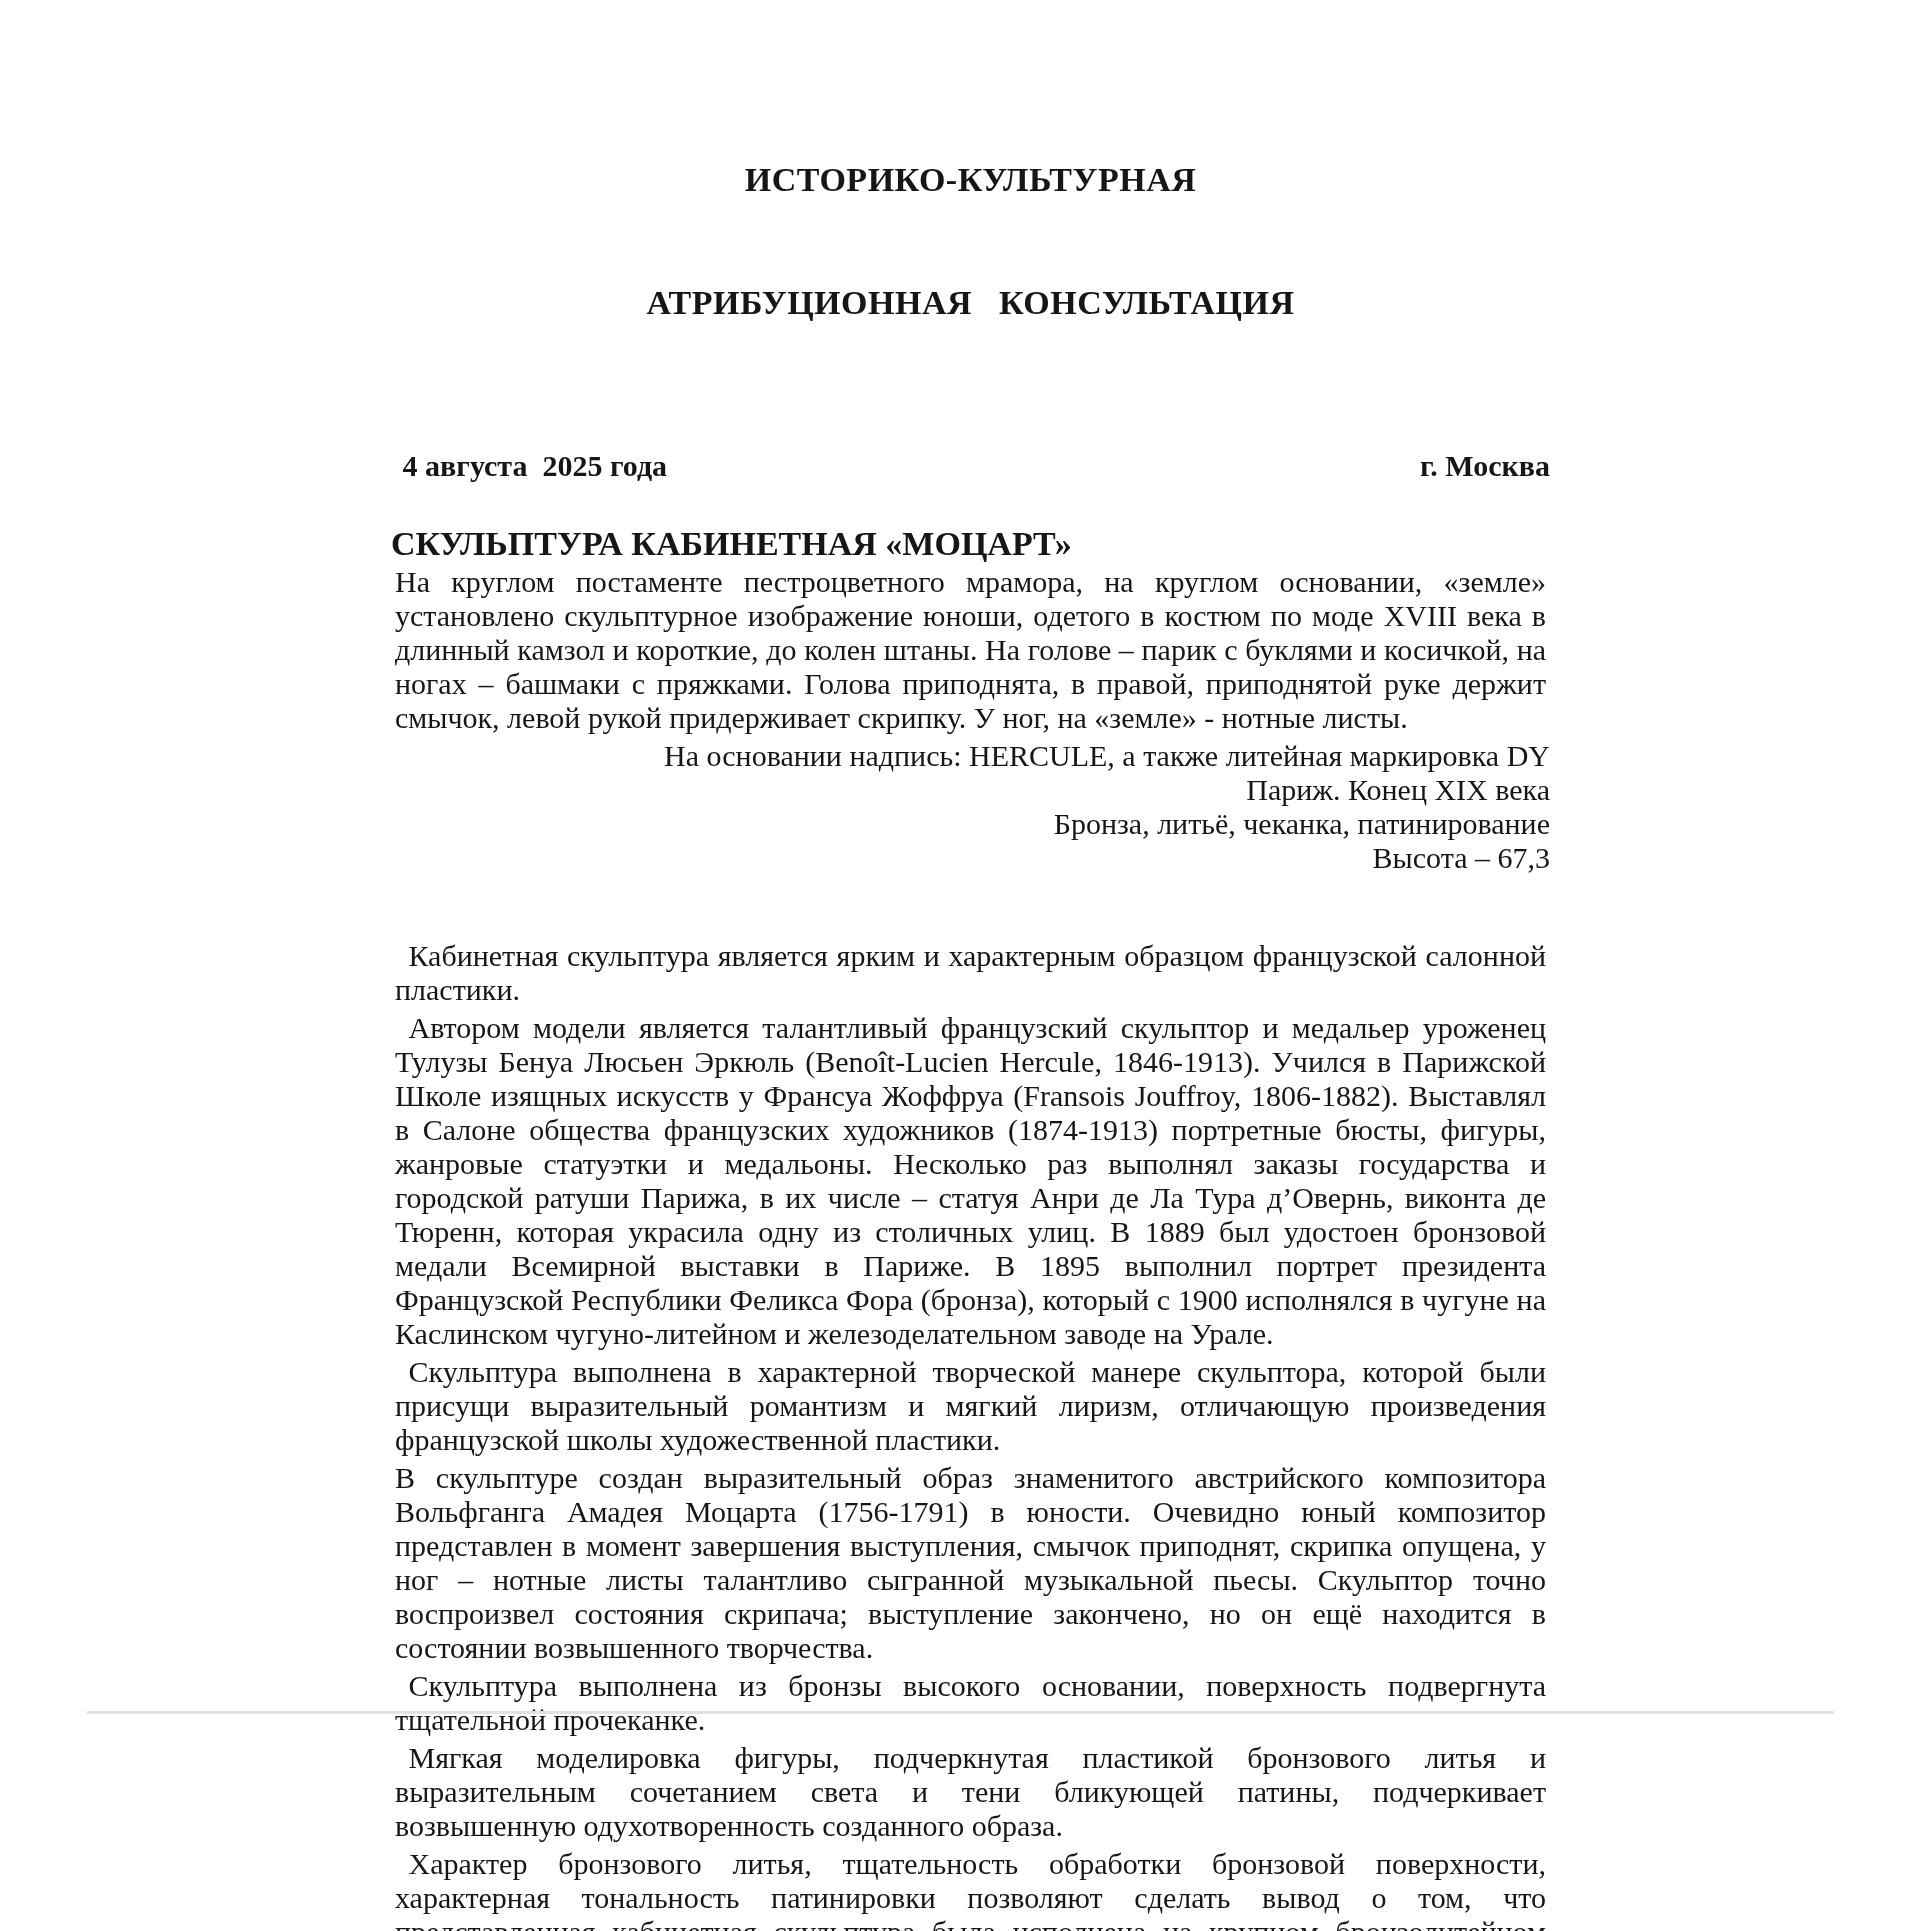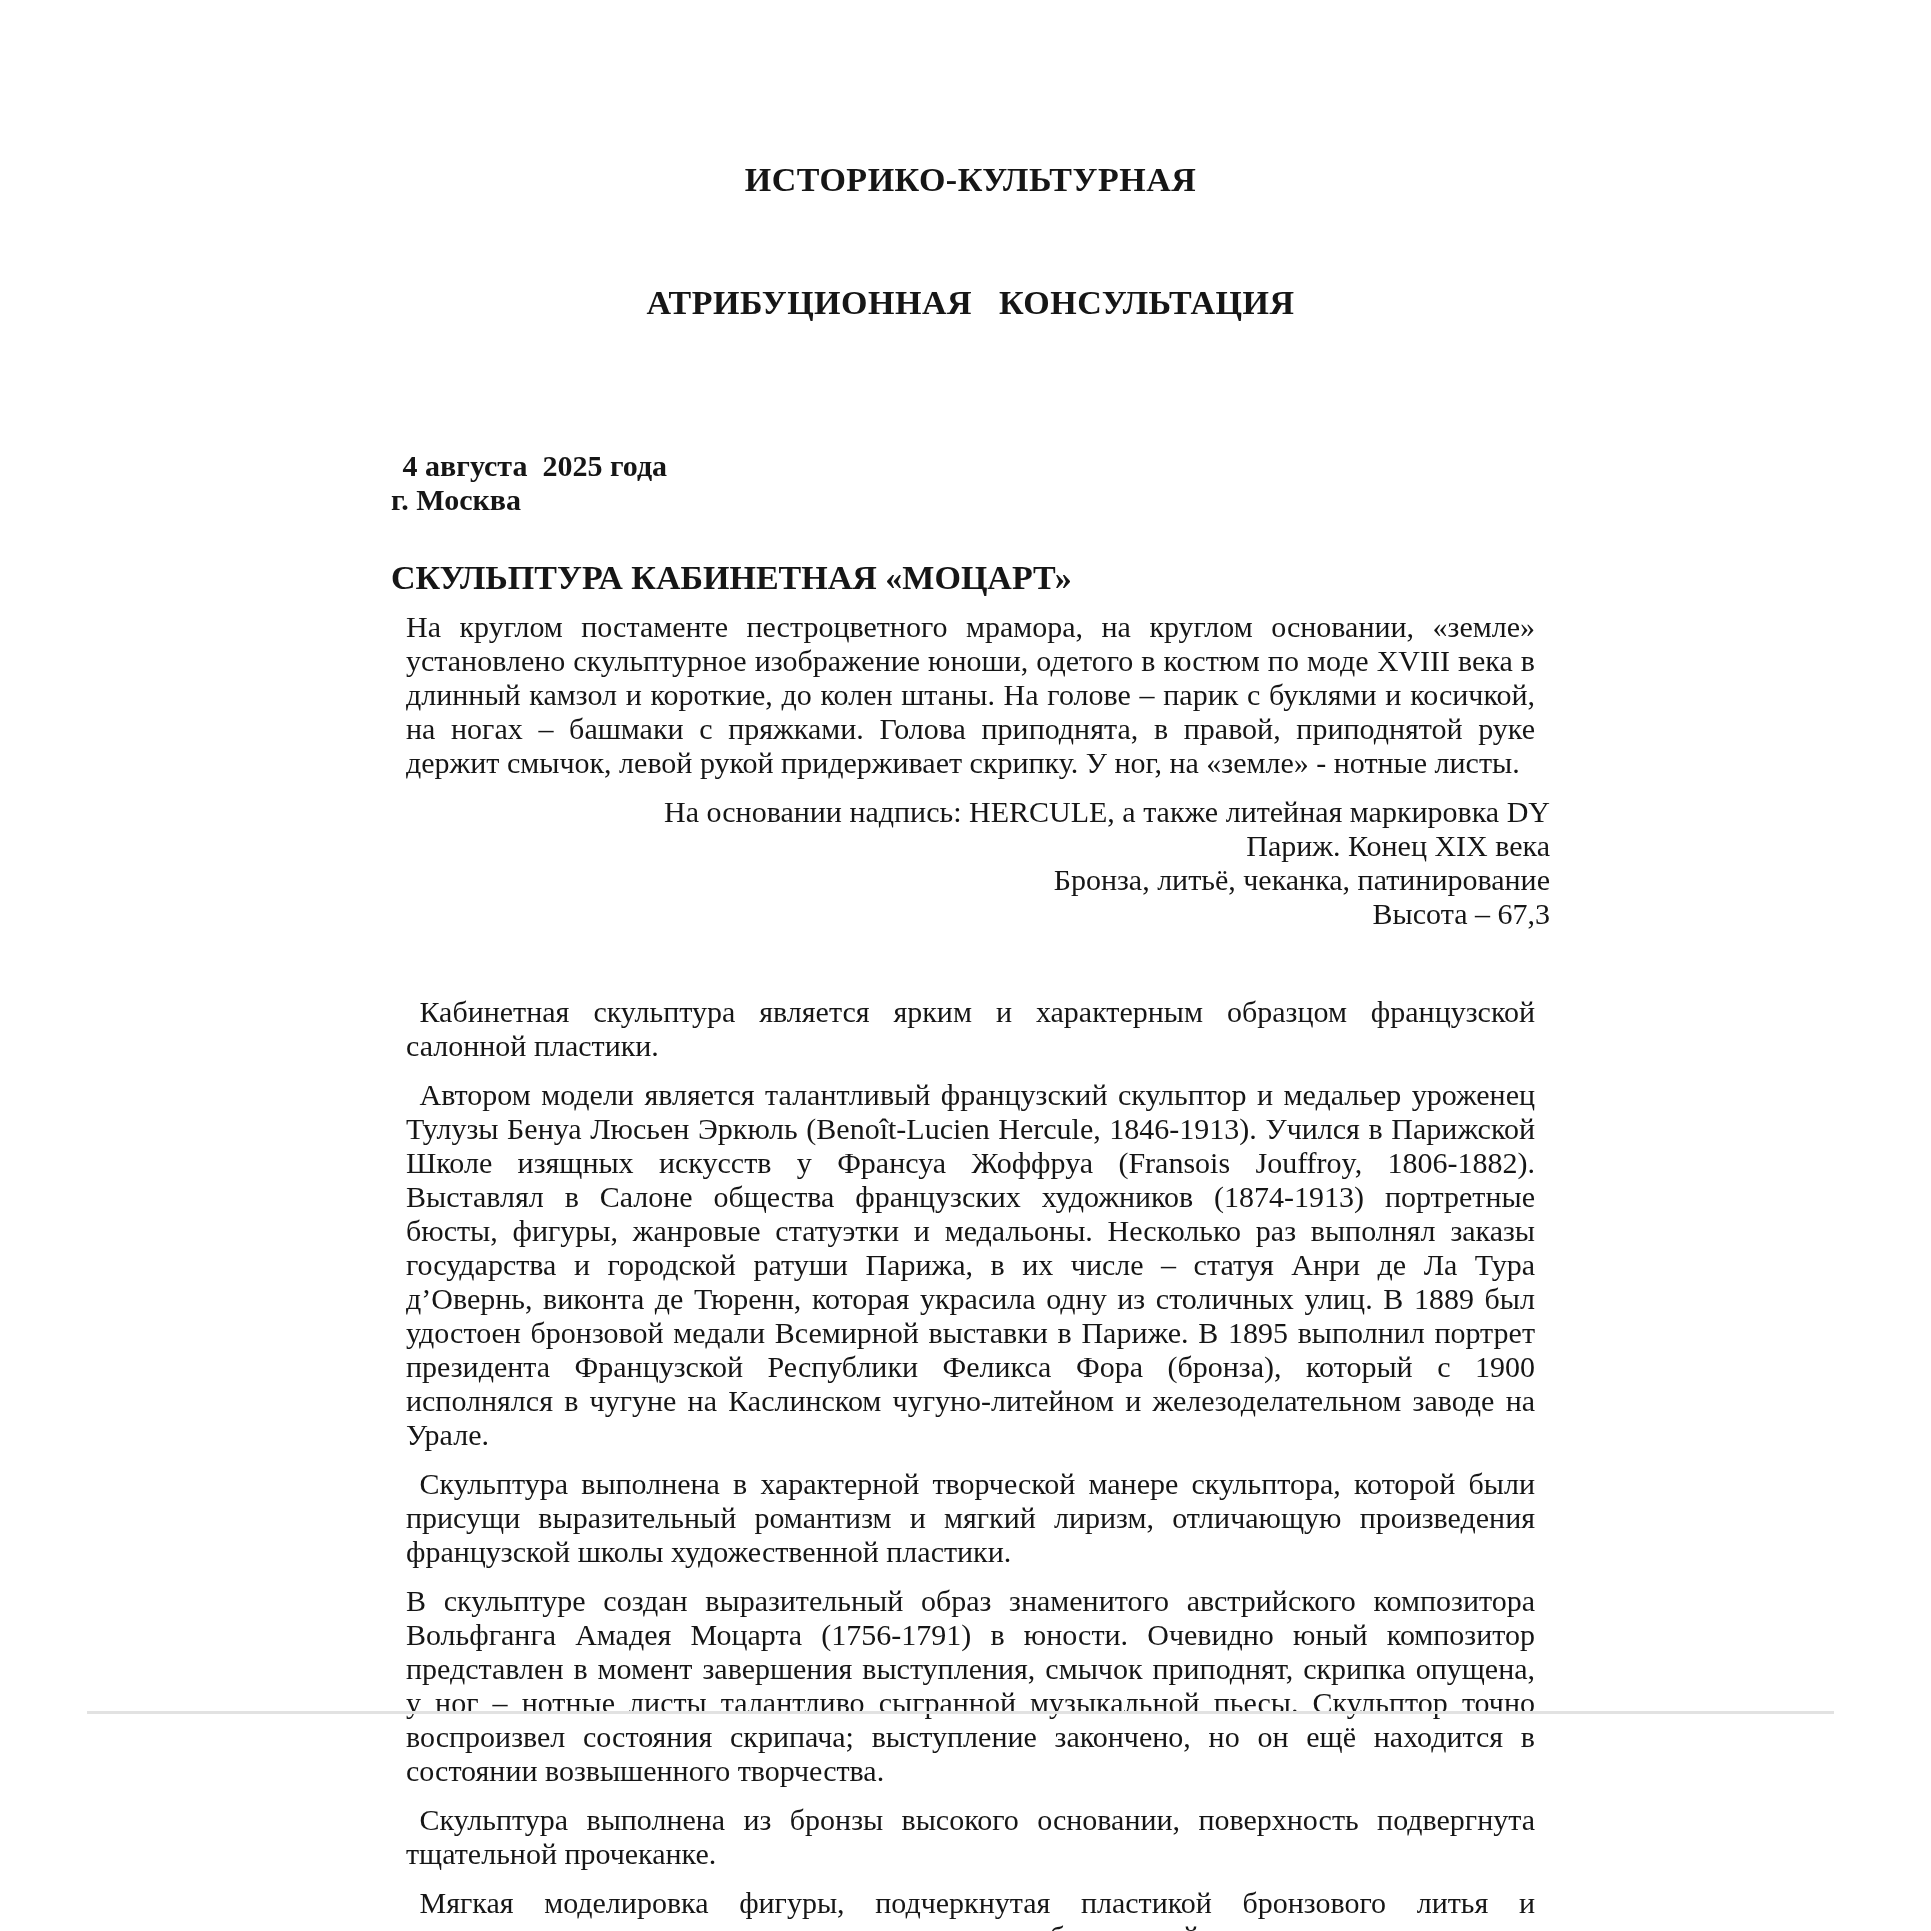--- a/index.html
+++ b/index.html
@@ -33,31 +33,30 @@
     white-space: pre-wrap;
   }
   .date-row {
     display: flex;
     justify-content: space-between;
     align-items: baseline;
     font-weight: bold;
     font-size: 30px;
     margin-top: 44px;
     white-space: pre-wrap;
-    flex-direction: column;
   }
   .date-row .date { padding-left: 11.6px; }
   .object-title {
     font-weight: bold;
     font-size: 34px;
     line-height: 34px;
     margin: 44px 0 0 0;
   }
   p.para {
-    margin: 15px;
+    margin: 4px;
     font-size: 30px;
     line-height: 34px;
     text-align: justify;
     text-justify: inter-word;
   }
   p.para.indent { text-indent: 13.5px; }
   .spec-block { margin: 0; }
   .spec-line {
     font-size: 30px;
     line-height: 34px;

